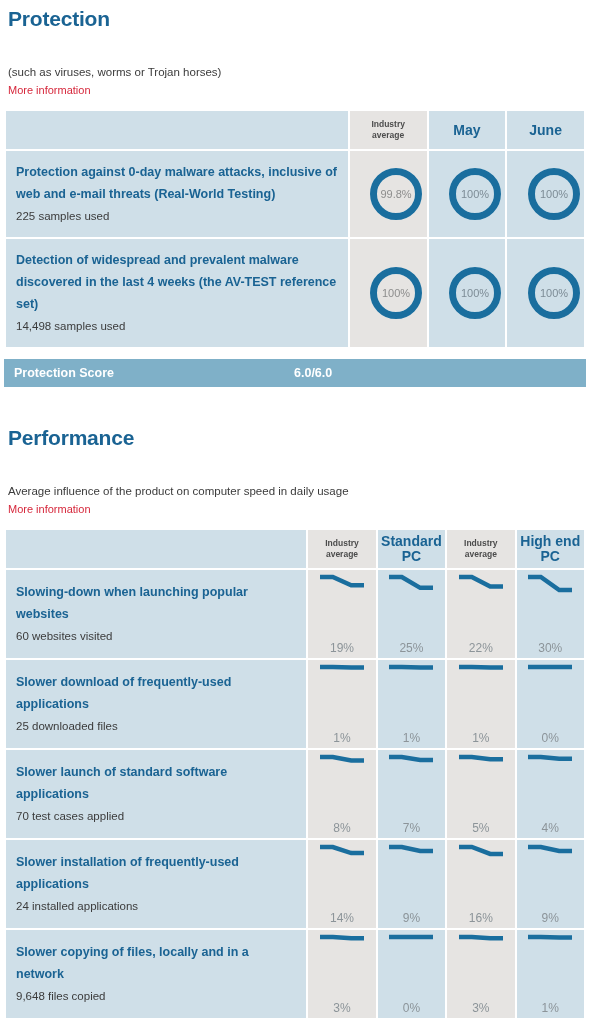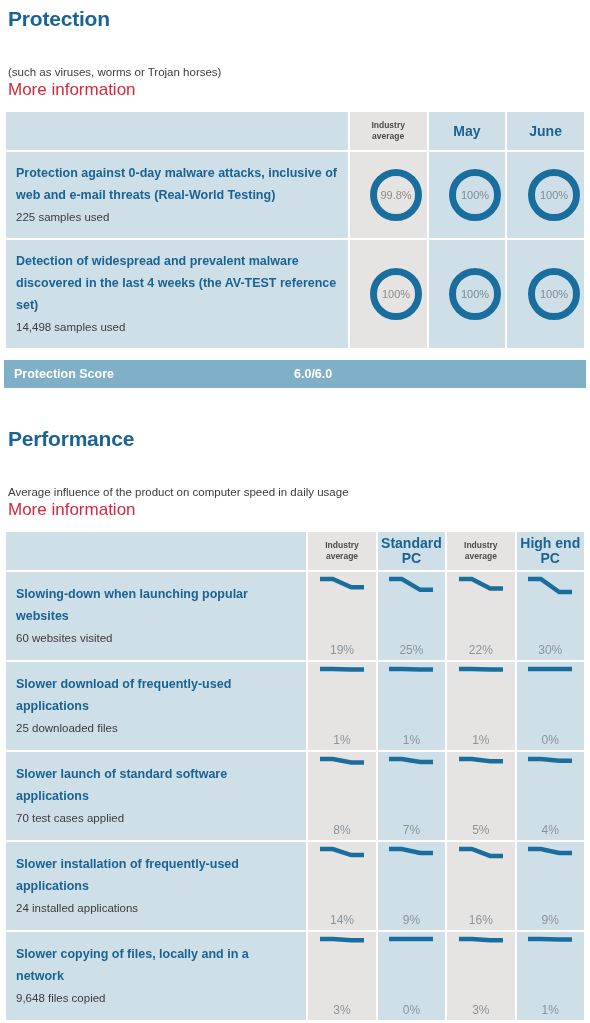--- a/index.html
+++ b/index.html
@@ -31,21 +31,21 @@
 
   .intro {
     padding: 0 0 0 8px;
     font-size: 11.5px;
     color: #3b3b3b;
     line-height: 18px;
   }
   .intro div { white-space: nowrap; }
   .more-info {
     color: #d6273b;
-    font-size: 17px;
+    font-size: 11px;
     line-height: 17px;
     cursor: pointer;
     display: inline-block;
   }
 
   
   .tbl {
     width: 582px;
     margin-left: 4px;
     border-collapse: separate;

